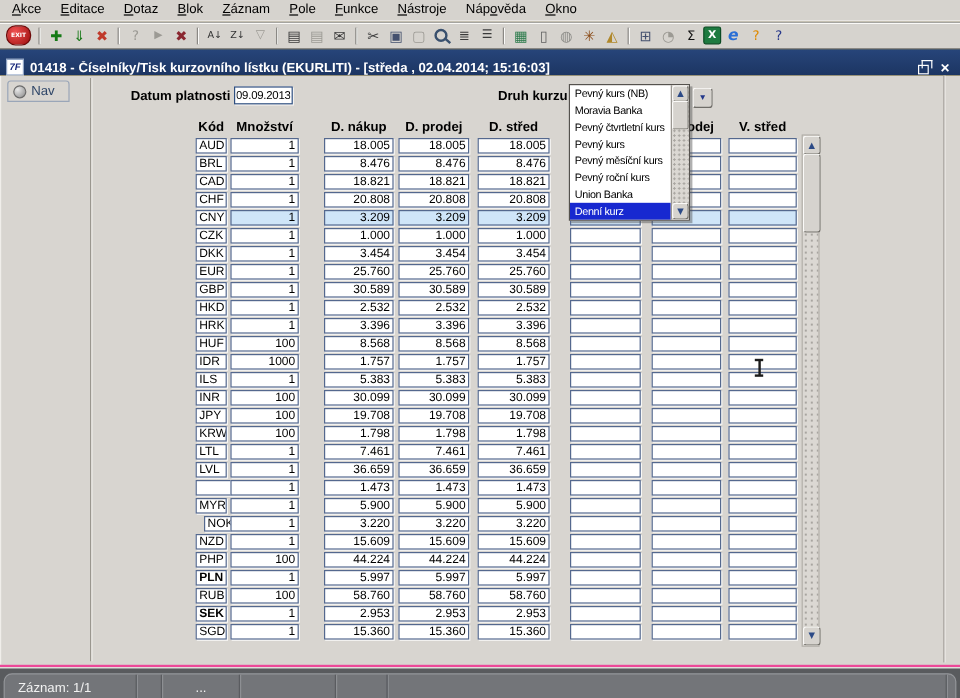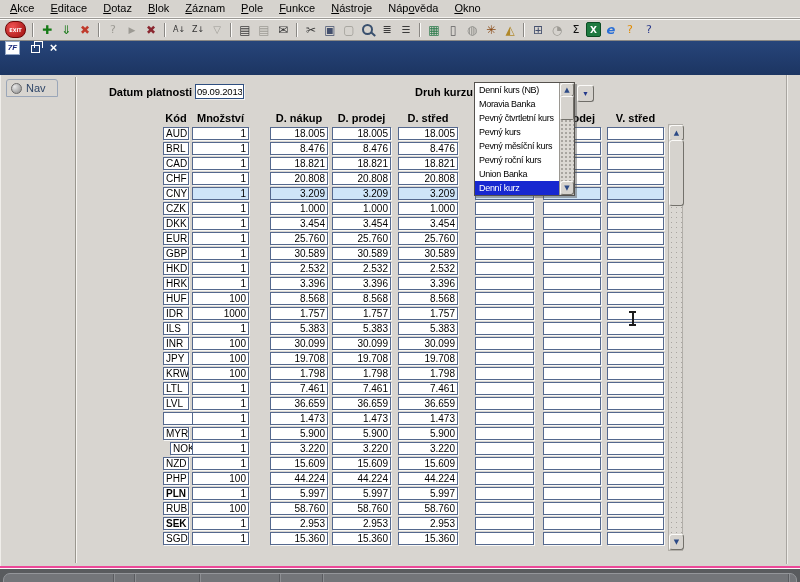--- a/index.html
+++ b/index.html
@@ -28,22 +28,22 @@
   .tb-excel { width:13px; height:13px; background:#1e7a40; border:1px solid #0c4c24;
               border-radius:2px; color:#fff; font-weight:bold; font-size:9px; }
   .tb-ie    { color:#2a6fd6; font-weight:bold; font-style:italic; font-size:13px; }
   .tb-find  { position:relative; }
   .tb-find::before { content:""; position:absolute; left:3px; top:2px; width:7px; height:7px;
                      border:2px solid #39506e; border-radius:50%; }
   .tb-find::after  { content:""; position:absolute; left:11px; top:11px; width:6px; height:2px;
                      background:#39506e; transform:rotate(42deg); }
 
   
-  .titlebar { height:34px; background:linear-gradient(#27457a,#1c3562); color:#fff;
-              display:flex; align-items:flex-start; padding:0 5px; font-weight:bold; }
+  .titlebar { height:22px; background:linear-gradient(#27457a,#1c3562); color:#fff;
+              display:flex; align-items:flex-end; padding:0 5px; font-weight:bold; }
   .title-icon { width:13px; height:12px; background:#fff; border:1px solid #92a6c6;
                 color:#16257a; font-style:italic; font-weight:bold; font-size:8px;
                 line-height:12px; text-align:center; margin-right:5px; flex:0 0 auto; }
   .title-text { flex:1; white-space:nowrap; overflow:hidden; }
   .win-btn { width:15px; height:13px; display:flex; align-items:center; justify-content:center;
              color:#fff; margin-left:3px; }
   .restore-glyph { position:relative; width:7px; height:6px; border:1px solid #fff; margin-top:3px; }
   .restore-glyph::before { content:""; position:absolute; left:2px; top:-5px; width:7px; height:6px;
                            border:1px solid #fff; border-bottom:none; }
   .close-glyph { font-size:13px; font-weight:bold; line-height:13px; }
@@ -176,20 +176,21 @@
       <div class="tb-icon gray">◔</div>
       <div class="tb-icon" style="color: rgb(17, 17, 17); font-size: 11px;">Σ</div>
       <div class="tb-icon tb-excel">X</div>
       <div class="tb-icon tb-ie">e</div>
       <div class="tb-icon" style="color: rgb(224, 138, 0); font-size: 11px;">?</div>
       <div class="tb-icon" style="color: rgb(42, 58, 140); font-size: 11px;">?</div>
     </div>
 
   <div class="titlebar">
     <div class="title-icon">7F</div>
+    <div class="title-text">01418 - Číselníky/Tisk kurzovního lístku (EKURLITI) - [středa , 02.04.2014; 15:16:03]</div>
     <div class="win-btn">
       <span class="restore-glyph"></span>
     </div>
     <div class="win-btn">
       <span class="close-glyph">×</span>
     </div>
   </div>
 
   <div class="content">
     <div class="navtab">
@@ -447,21 +448,21 @@
       <div class="vsb-thumb"></div>
       <div class="sb-btn" style="bottom:0;">▼</div>
     </div>
 
     <div class="dd" id="dd">
       <div class="dd-sb">
         <div class="sb-btn" style="top:0;">▲</div>
         <div class="dd-thumb"></div>
         <div class="sb-btn" style="bottom:0;">▼</div>
       </div>
-    <div class="dd-item">Denní kurs (NB)</div>
+    <div class="dd-item">Pevný kurs (NB)</div>
         <div class="dd-item">Moravia Banka</div>
         <div class="dd-item">Pevný čtvrtletní kurs</div>
         <div class="dd-item">Pevný kurs</div>
         <div class="dd-item">Pevný měsíční kurs</div>
         <div class="dd-item">Pevný roční kurs</div>
         <div class="dd-item">Union Banka</div>
         <div class="dd-item sel">Denní kurz</div>
       </div>
 
     <div class="ibeam">

